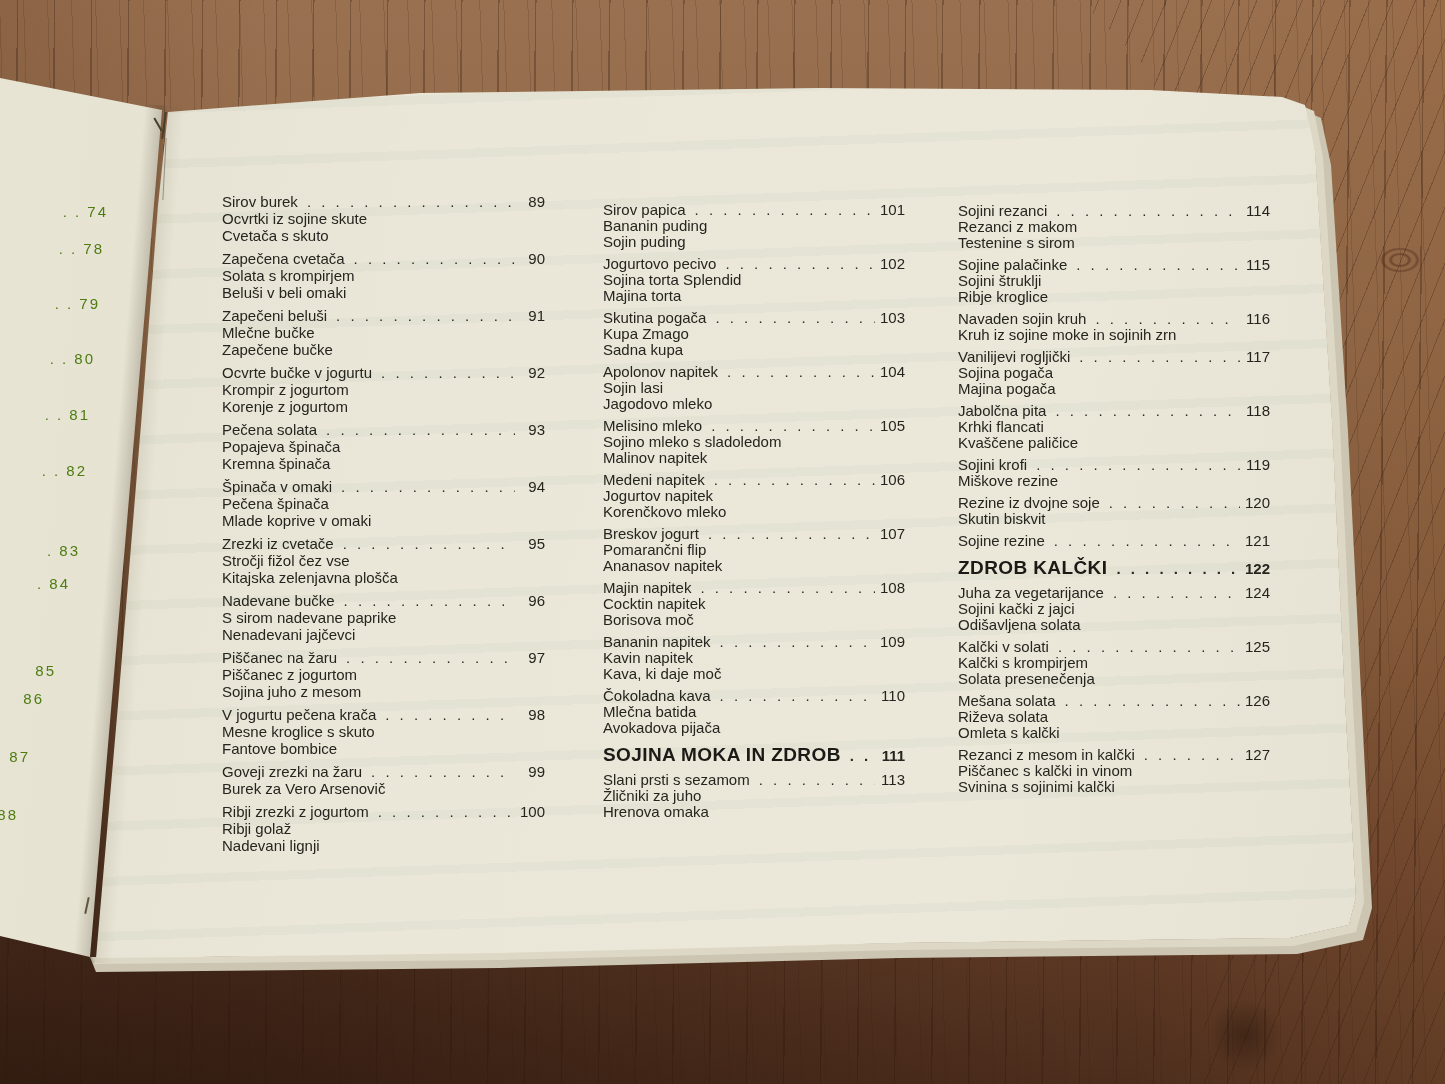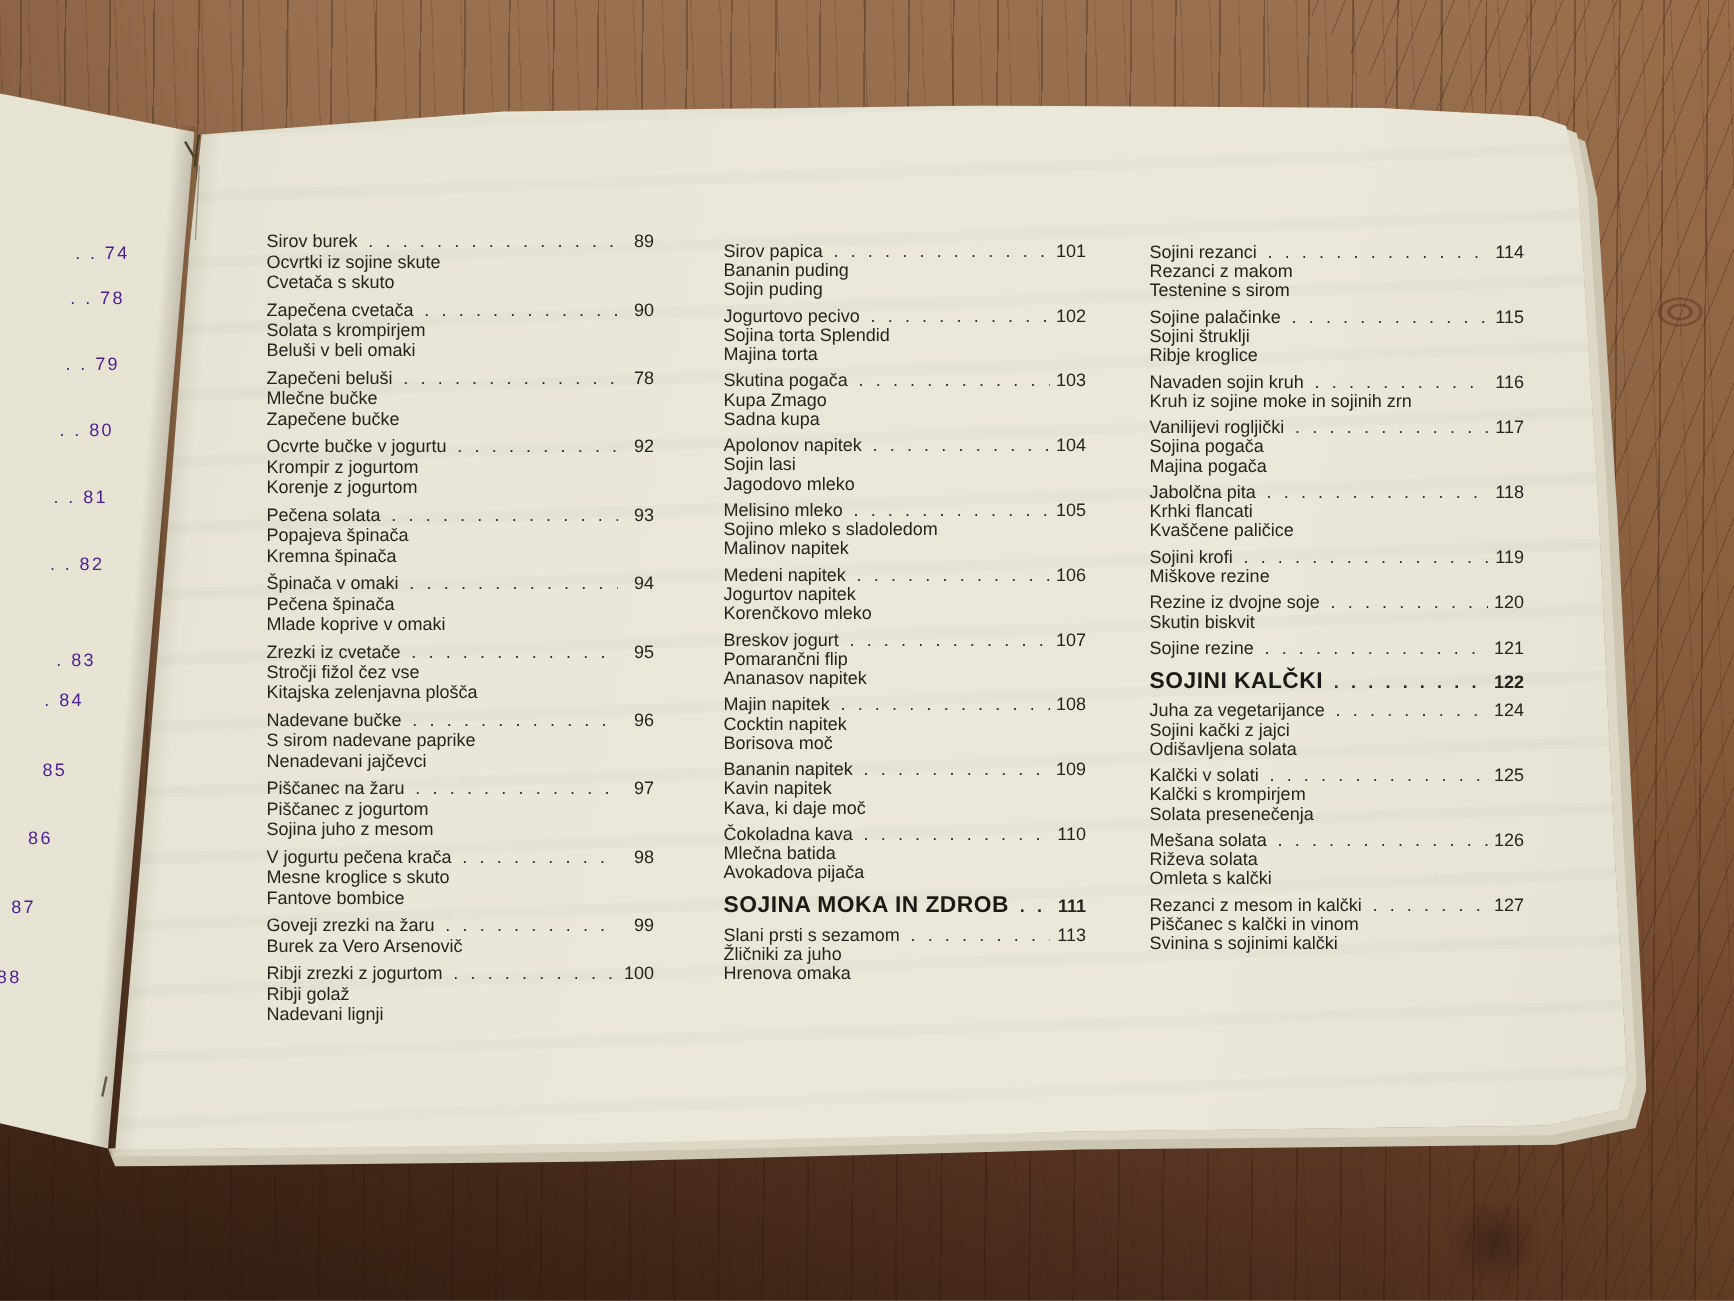--- a/index.html
+++ b/index.html
@@ -56,30 +56,30 @@
   .entry.lead .dots{display:block;flex:1 1 auto;overflow:hidden;white-space:nowrap;
     letter-spacing:3px;margin:0 2px 0 9px;color:#2b2923;}
   .entry.lead .num{display:block;text-align:right;min-width:28px;white-space:nowrap;}
   .entry.first{margin-top:6px;}
   .entry.header{margin-top:9px;margin-bottom:6px;font-weight:700;line-height:20px;}
   .entry.header .t{font-size:19px;letter-spacing:.4px;color:#1b1a16;}
   .entry.header .num{font-weight:700;}
 
   
   #left-nums{position:absolute;inset:0;}
-  #left-nums .lpn{position:absolute;color:#4c1d95;font-size:15px;line-height:17px;letter-spacing:2px;white-space:nowrap;}
+  #left-nums .lpn{position:absolute;color:#4d7c0f;font-size:15px;line-height:17px;letter-spacing:2px;white-space:nowrap;}
   #left-nums span:nth-of-type(1){top:203px;right:1337px;}
   #left-nums span:nth-of-type(2){top:240px;right:1341px;text-align:center;}
   #left-nums span:nth-of-type(3){top:295px;right:1345px;margin-left:28px;}
   #left-nums span:nth-of-type(4){top:350px;right:1350px;}
   #left-nums span:nth-of-type(5){top:406px;right:1355px;}
   #left-nums span:nth-of-type(6){top:462px;right:1358px;}
   #left-nums span:nth-of-type(7){top:542px;right:1365px;}
   #left-nums span:nth-of-type(8){top:575px;right:1375px;text-align:right;}
-  #left-nums span:nth-of-type(9){top:634px;right:1389px;}
+  #left-nums span:nth-of-type(9){top:662px;right:1389px;}
   #left-nums span:nth-of-type(10){top:690px;right:1401px;}
   #left-nums span:nth-of-type(11){top:748px;right:1415px;}
   #left-nums span:nth-of-type(12){top:806px;right:1427px;}
 </style>
 </head>
 <body>
 
 <div class="layer" id="grainA"></div>
 <div class="layer" id="grainB"></div>
 <div class="layer" id="grainC"></div>
@@ -153,21 +153,21 @@
     </div>
 
     <div class="entry">
       <span class="t">Beluši v beli omaki</span>
 
     </div>
 
     <div class="entry first lead">
       <span class="t">Zapečeni beluši</span>
       <span class="dots">. . . . . . . . . . . . . . . . . . . . . . . . . . . . . . . . . . . . . . . .</span>
-      <span class="num">78</span>
+      <span class="num">91</span>
     </div>
 
     <div class="entry">
       <span class="t">Mlečne bučke</span>
 
     </div>
 
     <div class="entry">
       <span class="t">Zapečene bučke</span>
 
@@ -597,21 +597,21 @@
 
     </div>
 
     <div class="entry first lead">
       <span class="t">Sojine rezine</span>
       <span class="dots">. . . . . . . . . . . . . . . . . . . . . . . . . . . . . . . . . . . . . . . .</span>
       <span class="num">121</span>
     </div>
 
     <div class="entry header lead">
-      <span class="t">SOJINI KALČKI</span>
+      <span class="t">ZDROB KALČKI</span>
       <span class="dots">. . . . . . . . . . . . . . . . . . . . . . . . . . . . . . . . . . . . . . . .</span>
       <span class="num">122</span>
     </div>
 
     <div class="entry first lead">
       <span class="t">Juha za vegetarijance</span>
       <span class="dots">. . . . . . . . . . . . . . . . . . . . . . . . . . . . . . . . . . . . . . . .</span>
       <span class="num">124</span>
     </div>
 

